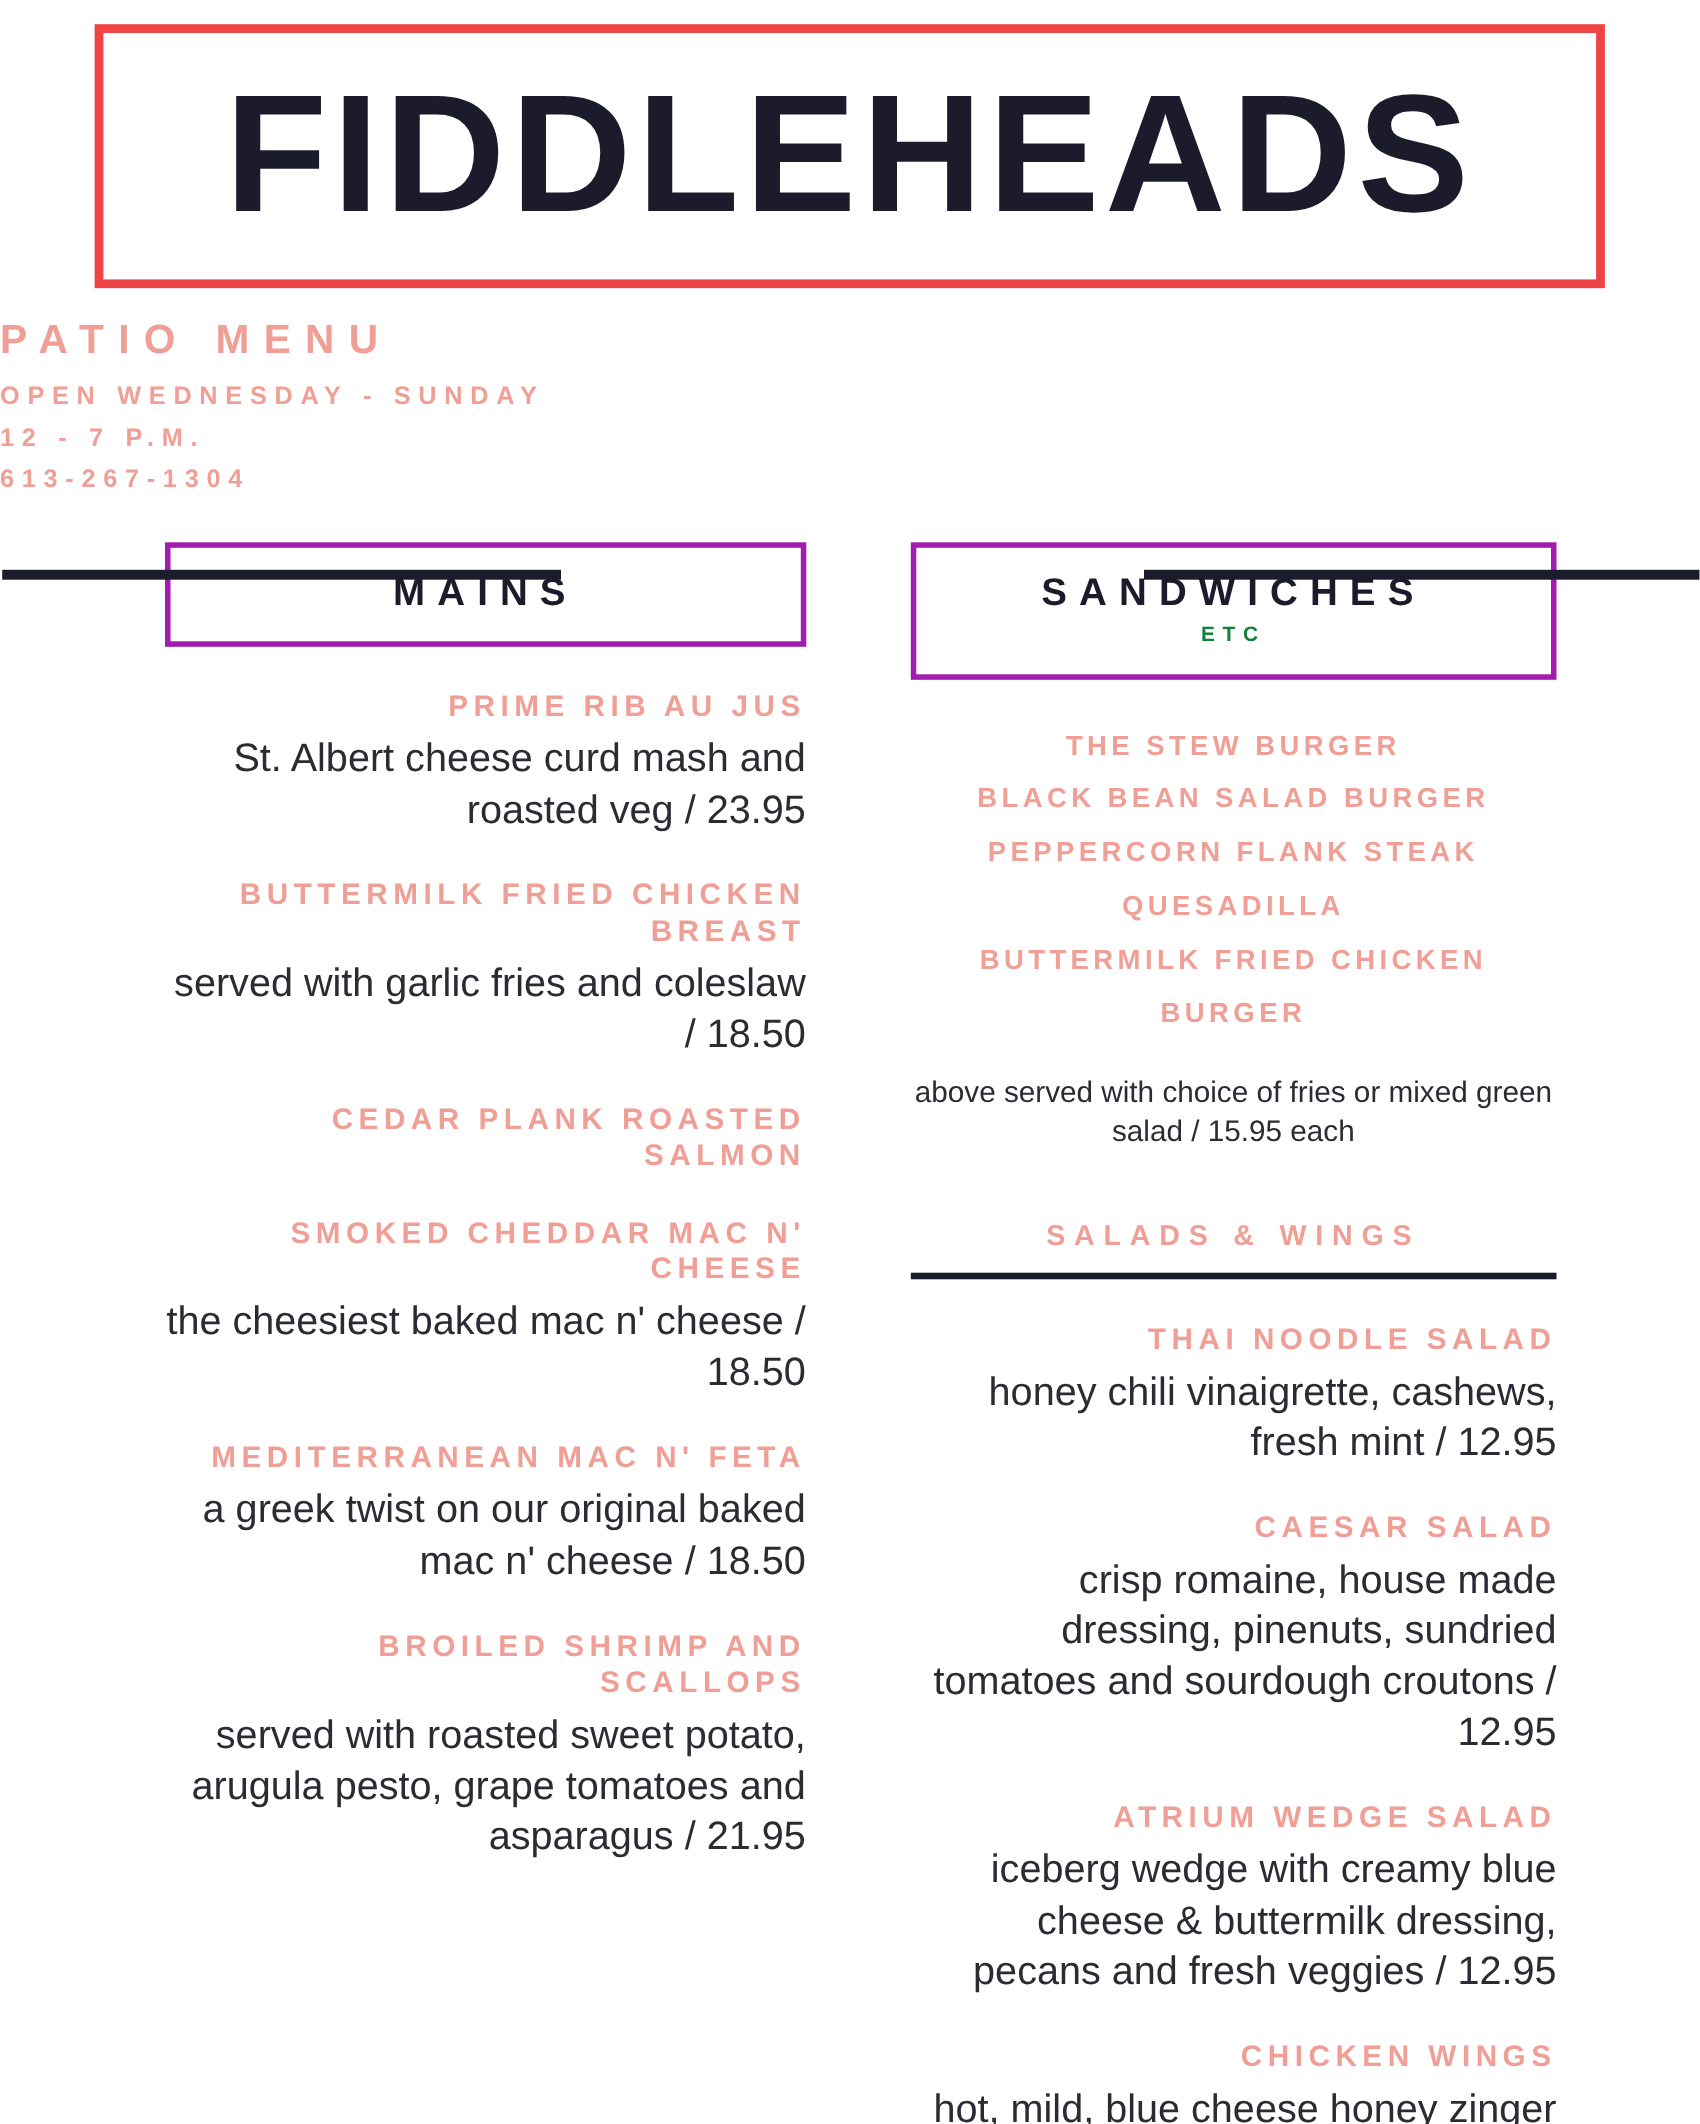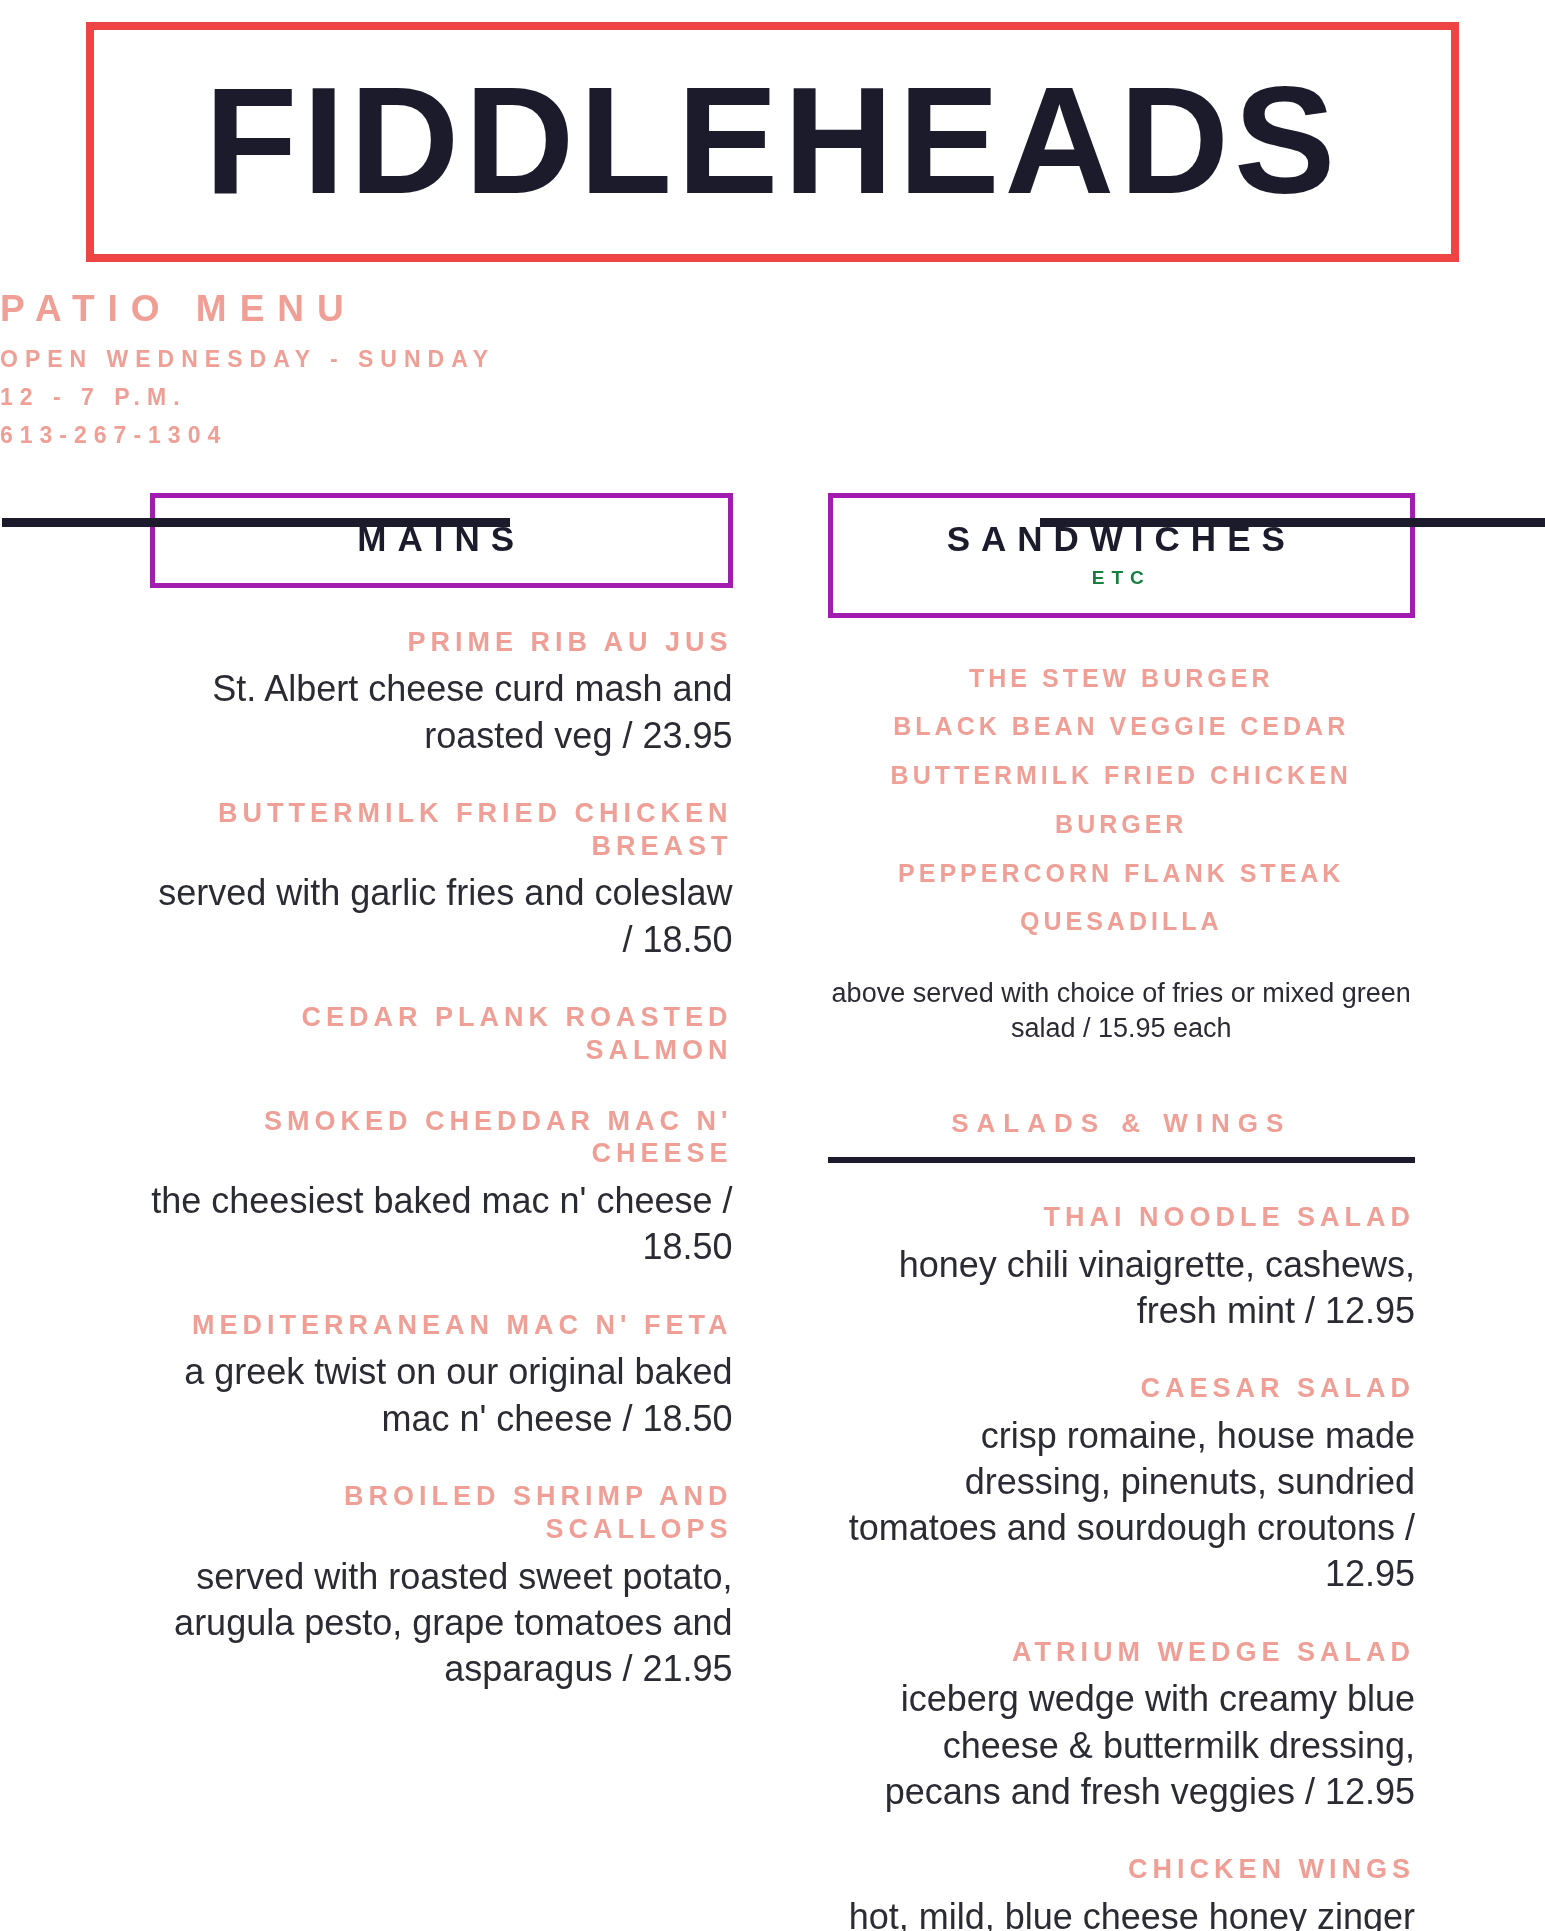--- a/index.html
+++ b/index.html
@@ -213,23 +213,23 @@
     </div>
 
     <div class="col col-right">
       <div class="section-box">
         <div class="section-title">SANDWICHES</div>
         <div class="section-sub">ETC</div>
       </div>
 
       <div class="plain-list">
         <div class="plain-item">THE STEW BURGER</div>
-        <div class="plain-item">BLACK BEAN VEGGIE CEDAR</div>
+        <div class="plain-item">BLACK BEAN SALAD BURGER</div>
+        <div class="plain-item">PEPPERCORN FLANK STEAK QUESADILLA</div>
         <div class="plain-item">BUTTERMILK FRIED CHICKEN BURGER</div>
-        <div class="plain-item">PEPPERCORN FLANK STEAK QUESADILLA</div>
       </div>
 
       <div class="note">above served with choice of fries or mixed green salad / 15.95 each</div>
 
       <div class="inline-section">
         <div class="inline-title">SALADS &amp; WINGS</div>
         <div class="inline-rule"></div>
       </div>
 
       <div class="item">

